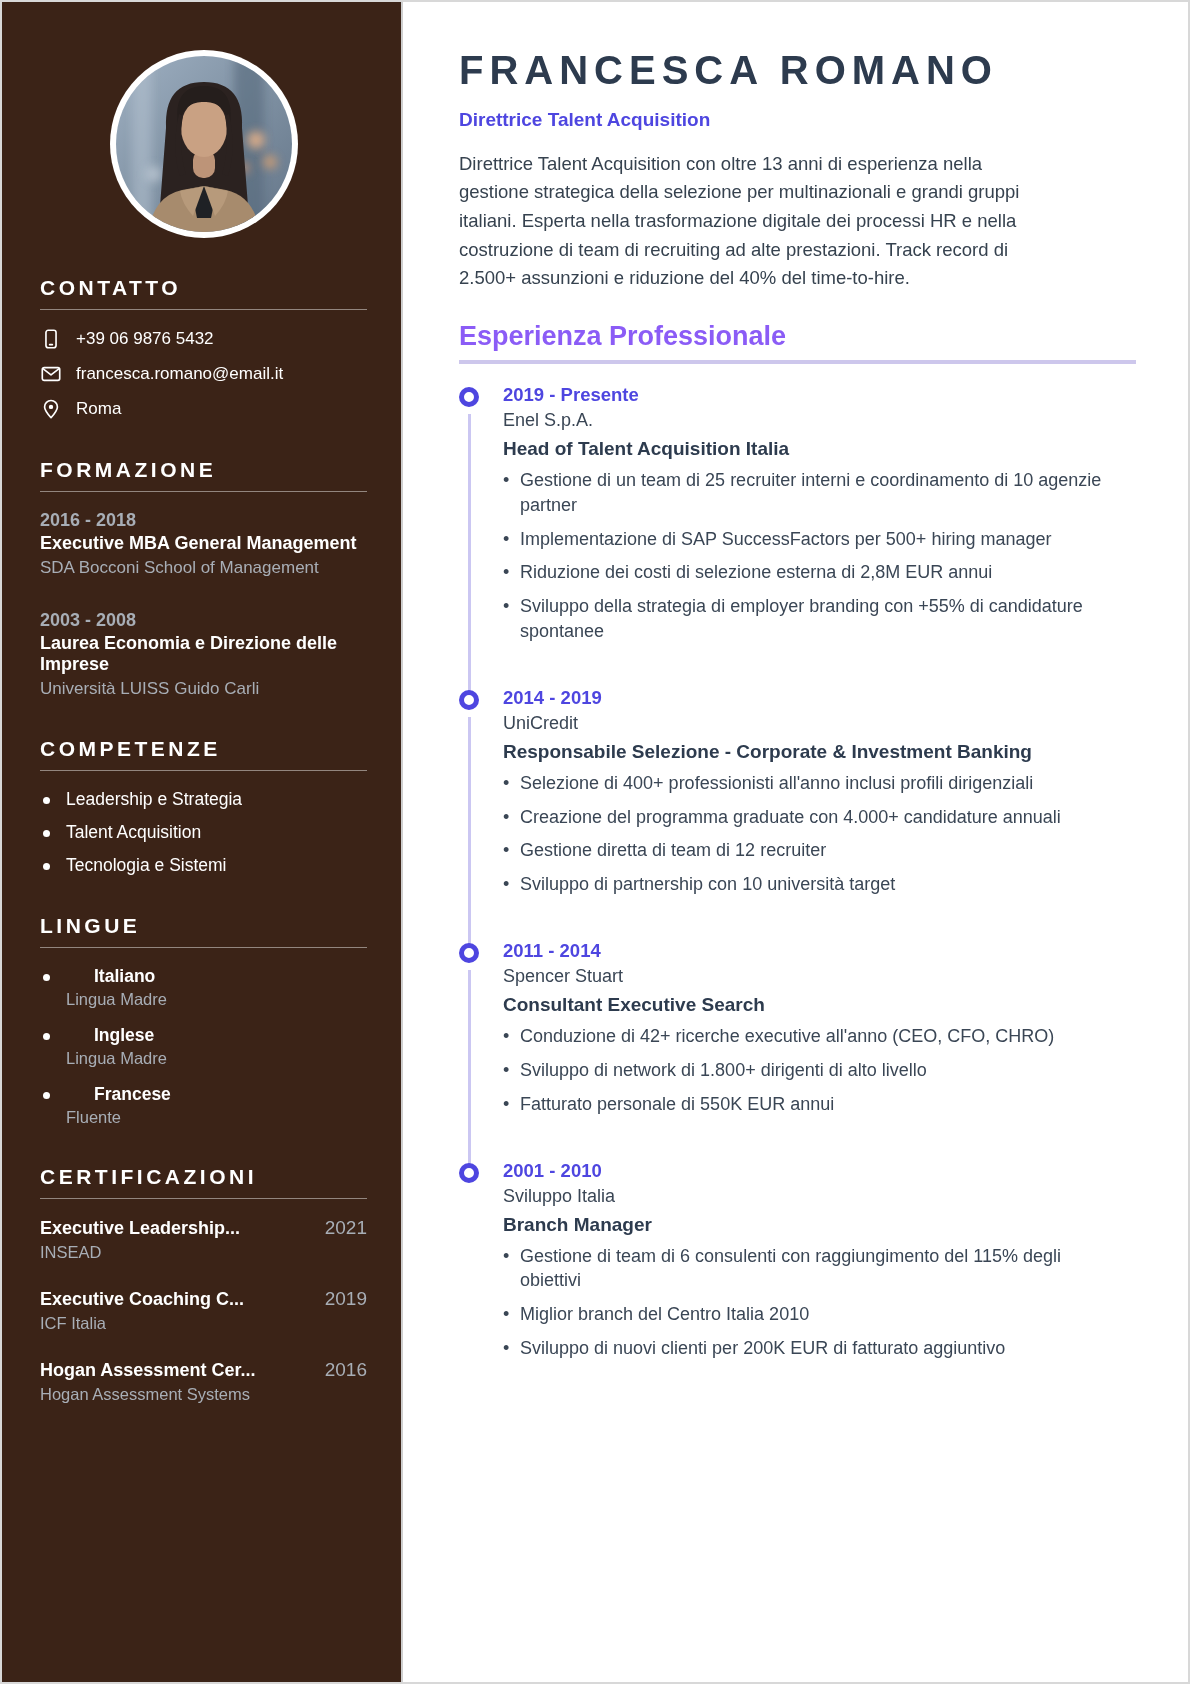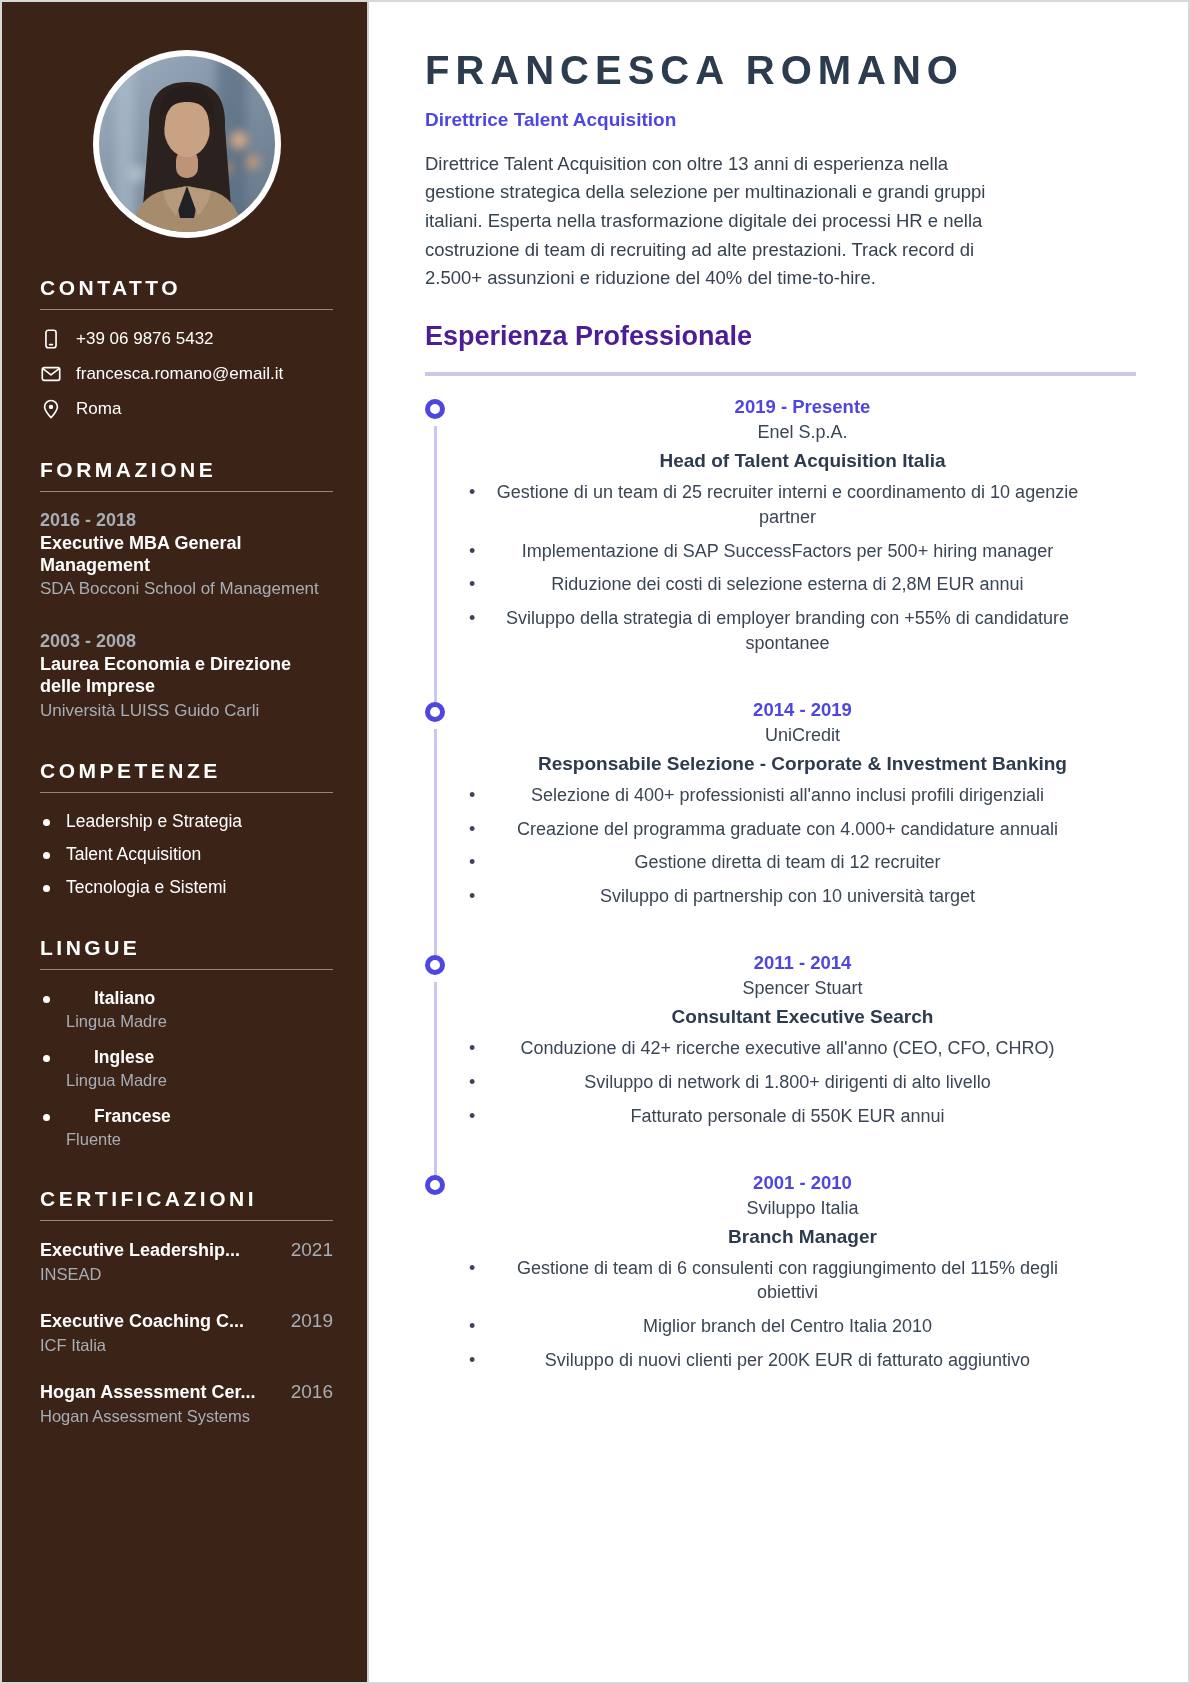--- a/index.html
+++ b/index.html
@@ -6,21 +6,21 @@
   html,body { margin:0; padding:0; background:#ffffff; }
   body { font-family:"Liberation Sans","DejaVu Sans",sans-serif; }
 
   .page {
     width:1190px; height:1684px; background:#ffffff;
     border:2px solid #d8d8d8; display:flex; overflow:hidden;
   }
 
   
   .sidebar {
-    width:367px; flex:none; background:#3B2317; color:#ffffff;
+    width:401px; flex:none; background:#3B2317; color:#ffffff;
     padding:40px 34px 40px 38px; border-right:2px solid #cfcfcf;
   }
   .photo-wrap { display:flex; justify-content:center; margin:8px 0 36px; }
   .photo-ring {
     width:188px; height:188px; border-radius:50%; background:#ffffff;
     display:flex; align-items:center; justify-content:center;
   }
   .photo-ring svg { border-radius:50%; display:block; }
 
   .side-title {
@@ -55,25 +55,25 @@
 
   
   .main { flex:1; padding:46px 52px 0 56px; color:#3A4655;border-radius:21px; }
   .name {
     margin:0 0 16px; font-size:40px; font-weight:800; letter-spacing:6px;
     color:#2D3B4E;
   }
   .job-title { color:#4E46E0; font-size:19px; font-weight:700; margin:0 0 18px; }
   .summary { font-size:18.5px; line-height:1.55; max-width:580px; color:#36424F; }
 
-  .exp-title { font-size:27px; font-weight:700; color:#4c1d95; margin:28px 0 20px; }
+  .exp-title { font-size:27px; font-weight:700; color:#8b5cf6; margin:28px 0 8px; }
   .exp-rule { height:4px; background:#CDC7EC; margin:0 0 20px; }
 
   .timeline { position:relative; }
-  .titem { position:relative; padding-left:44px; padding-bottom:34px;text-align:center; }
+  .titem { position:relative; padding-left:44px; padding-bottom:34px; }
   .titem::before {
     content:""; position:absolute; left:0; top:3px;
     width:10px; height:10px; background:#ffffff;
     border:5px solid #4E46E0; border-radius:50%;
   }
   .titem::after {
     content:""; position:absolute; left:8.5px; top:30px; bottom:-8px;
     width:3px; background:#CBC7F2;
   }
   .titem:last-child::after { display:none; }

